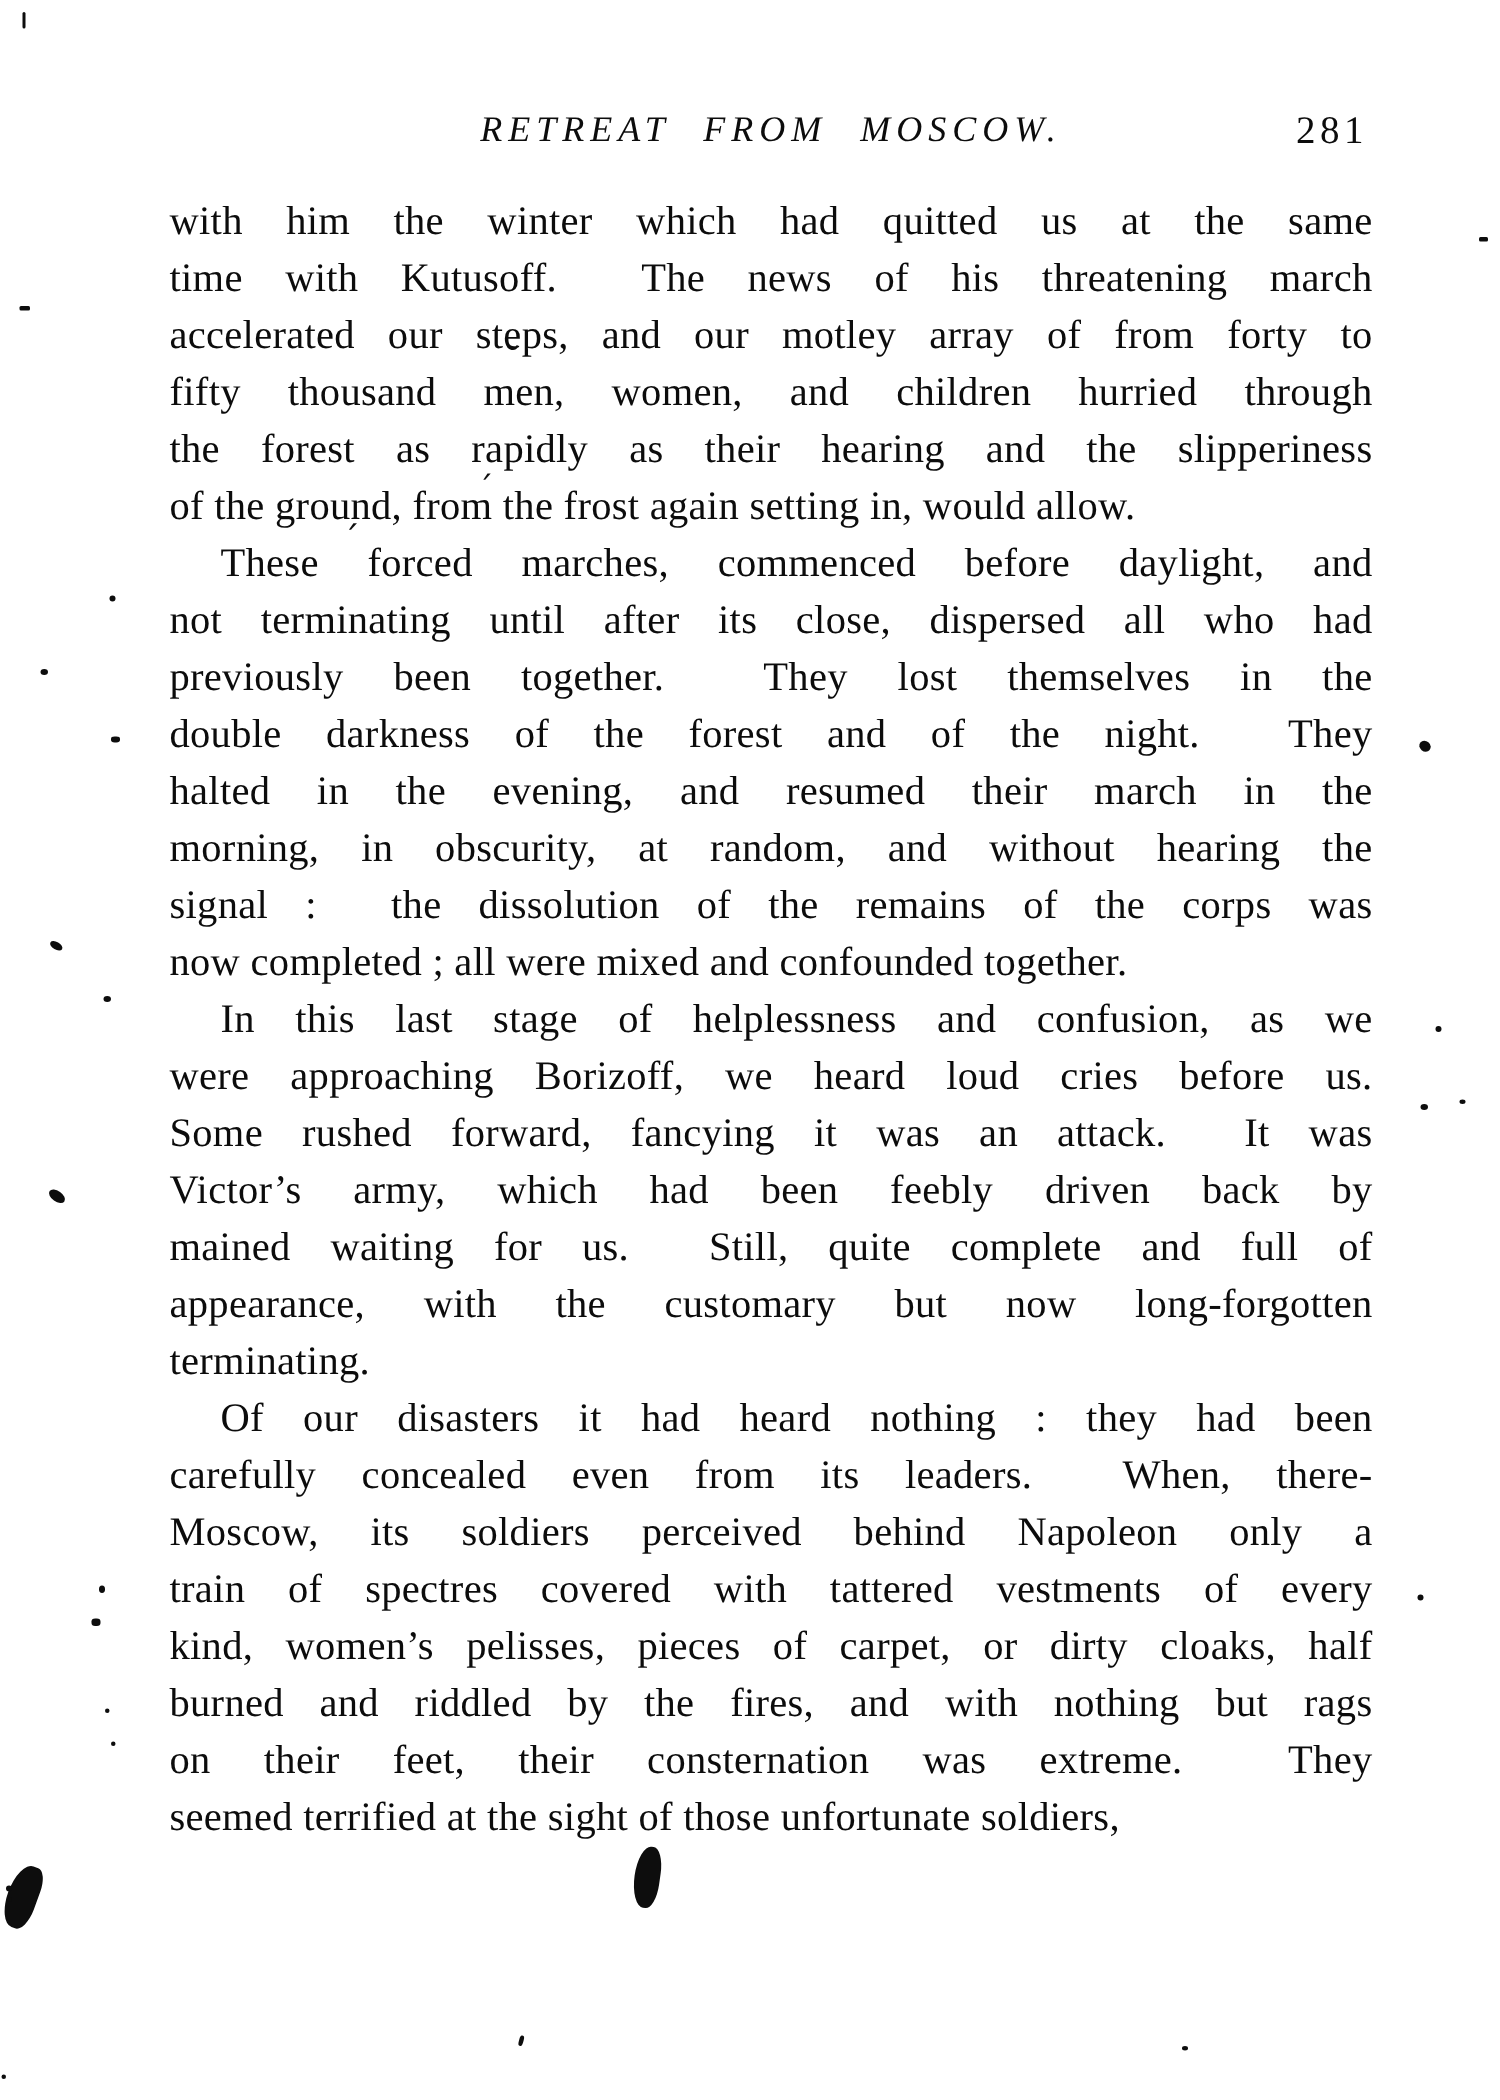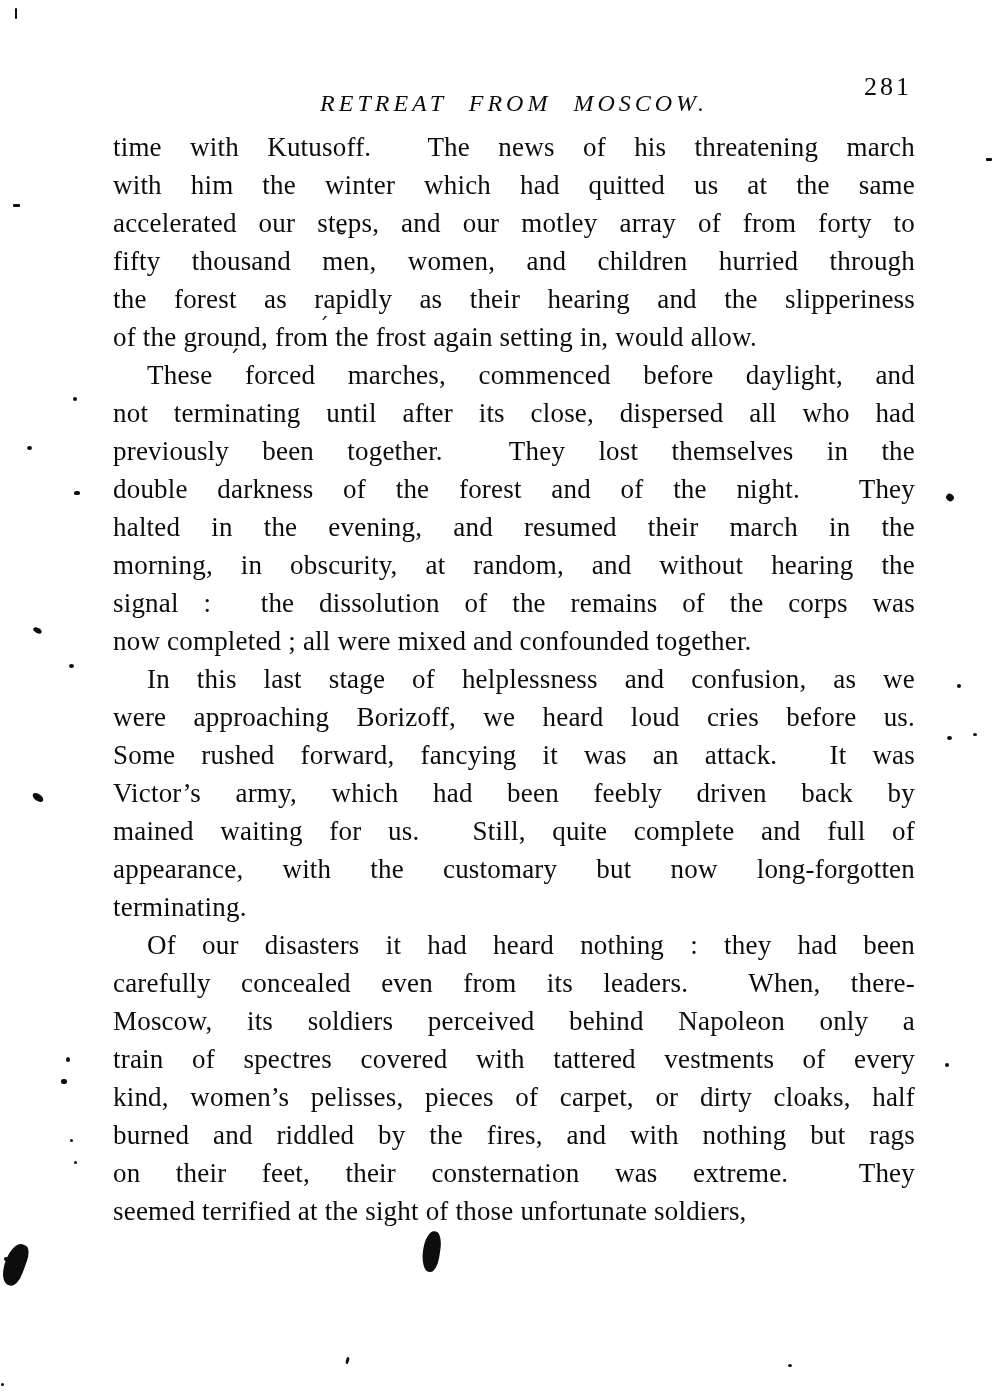--- a/index.html
+++ b/index.html
@@ -7,21 +7,21 @@
     position: relative;
     width: 1000px;
     height: 1400px;
     background: #ffffff;
     overflow: hidden;
     font-family: "Liberation Serif", "DejaVu Serif", serif;
     color: #0c0c0c;
   }
   .running-header {
     position: absolute;
-    top: 90px;
+    top: 74px;
     left: 113px;
     width: 802px;
     text-align: center;
   }
   .header-title {
     font-style: italic;
     font-size: 24px;
     letter-spacing: 4px;
     word-spacing: 12px;
     color: #0c0c0c;
@@ -68,22 +68,22 @@
 
 <div class="page">
 
   <div class="running-header">
     <span class="header-title">RETREAT FROM MOSCOW.</span>
   </div>
 
   <span class="page-number">281</span>
 
   <div class="page-body" id="page-body">
+      <div class="text-line">with him the winter which had quitted us at the same</div>
       <div class="text-line">time with Kutusoff.&nbsp; The news of his threatening march</div>
-      <div class="text-line">with him the winter which had quitted us at the same</div>
       <div class="text-line">accelerated our steps, and our motley array of from forty to</div>
       <div class="text-line">fifty thousand men, women, and children hurried through</div>
       <div class="text-line">the forest as rapidly as their hearing and the slipperiness</div>
       <div class="text-line para-end">of the ground, from the frost again setting in, would allow.</div>
       <div class="text-line indent">These forced marches, commenced before daylight, and</div>
       <div class="text-line">not terminating until after its close, dispersed all who had</div>
       <div class="text-line">previously been together.&nbsp; They lost themselves in the</div>
       <div class="text-line">double darkness of the forest and of the night.&nbsp; They</div>
       <div class="text-line">halted in the evening, and resumed their march in the</div>
       <div class="text-line">morning, in obscurity, at random, and without hearing the</div>

